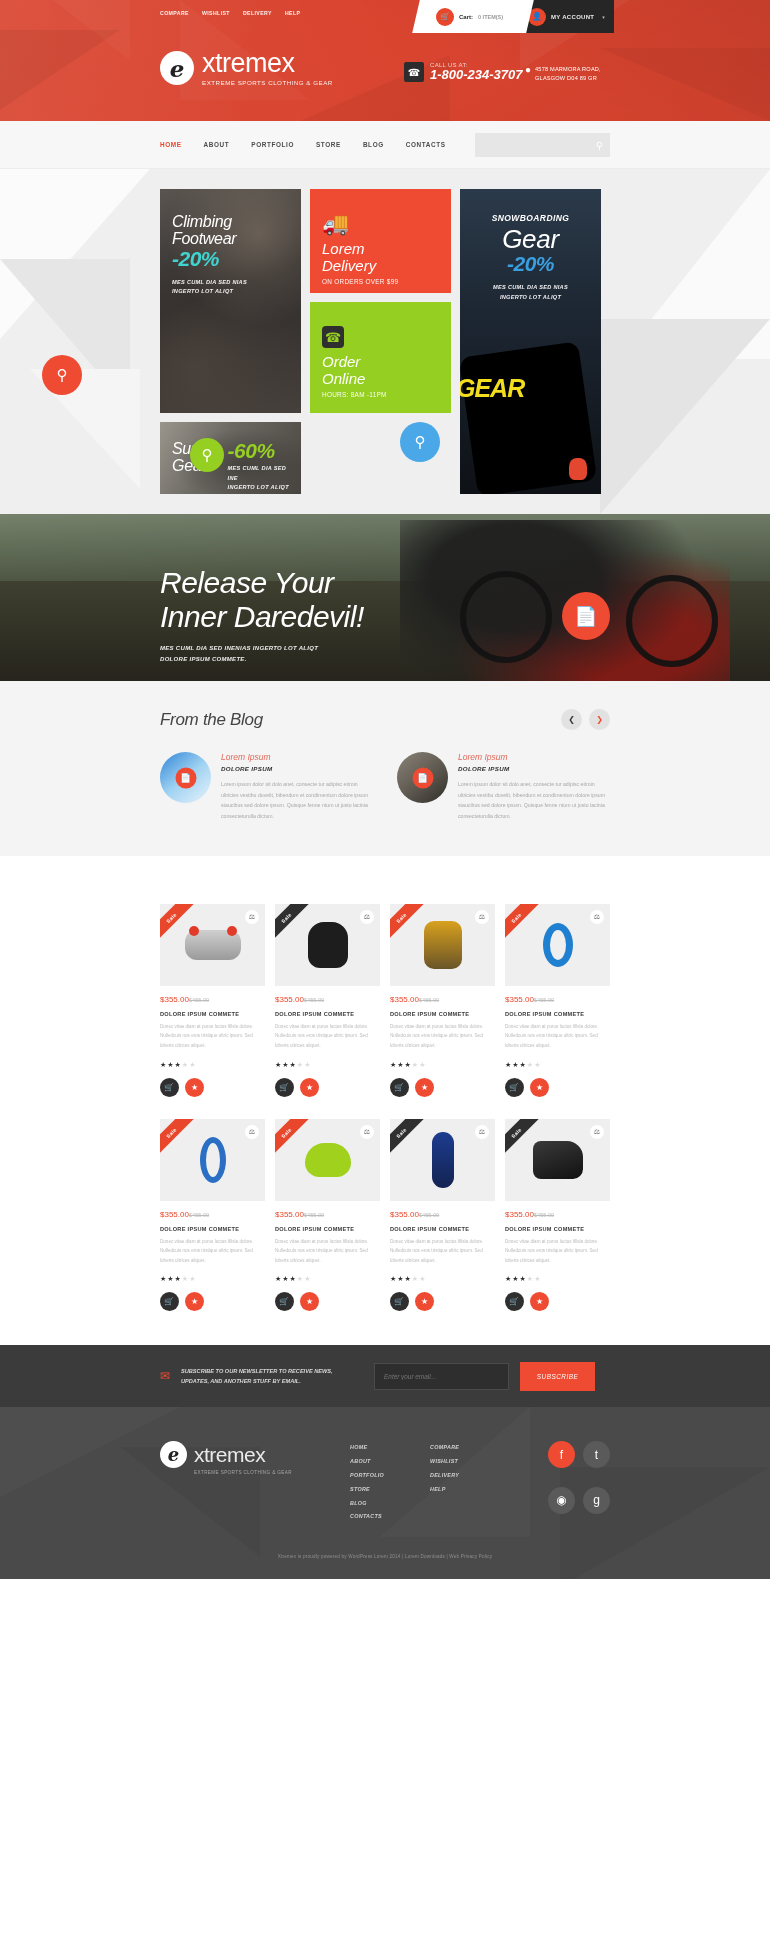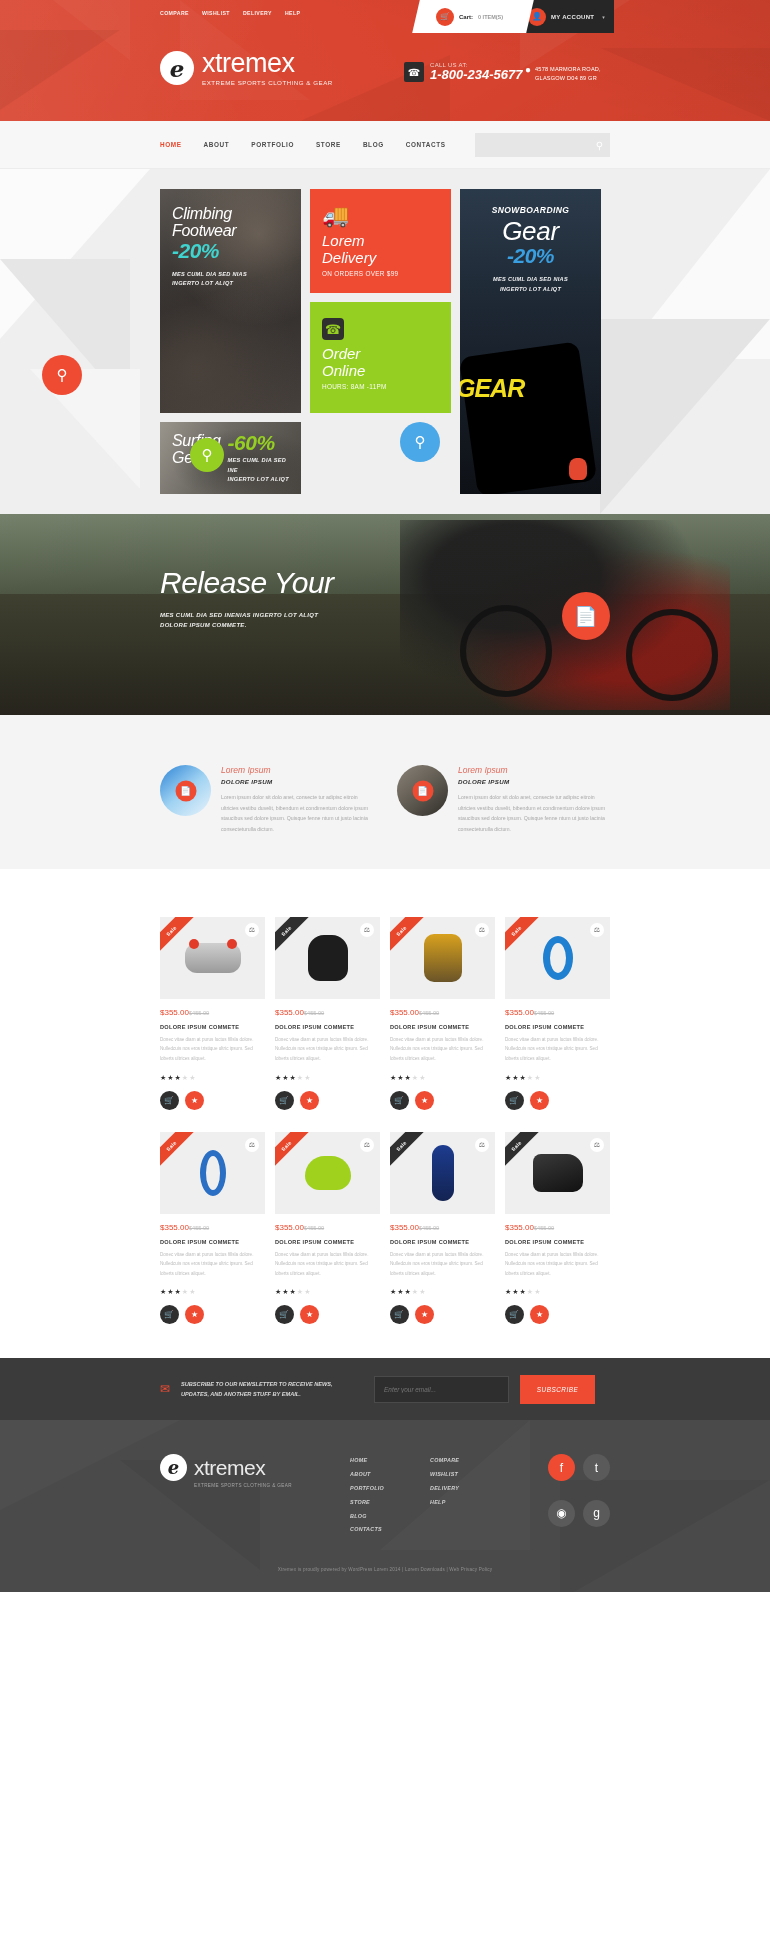--- a/index.html
+++ b/index.html
@@ -187,21 +187,21 @@
   .tile-surf::after {
     content:""; position:absolute; inset:0;
     background: radial-gradient(ellipse at 60% 60%, rgba(60,58,54,.75), transparent 60%);
   }
   .tile-free { height: 104px; background: #ef4b33; }
   .tile-order{ height: 111px; background: #95cf22; }
   .tile-snow {
     height: 305px;
     background: linear-gradient(180deg,#2b3a4a 0%, #1d2733 40%, #0e1116 100%);
   }
-  .tile-content { position:relative; z-index:3; padding: 16px 12px; }
+  .tile-content { position:relative; z-index:3; padding: 16px 12px; margin-top: 8px; }
 
   .t-head-sm { font-size: 8.5px; color:#fff; font-weight:bold; font-style:italic; letter-spacing:.4px;}
   .t-head-lg {
     font-size: 16px; color:#fff; font-weight: 300; font-style: italic;
     line-height: 1.08; letter-spacing:-.3px;
   }
   .t-off { font-size: 21px; font-weight:bold; font-style:italic; line-height:1.05; letter-spacing:-.5px;}
   .t-off.cyan { color:#3fd4cf; }
   .t-off.blue { color:#3a9fe0; }
   .t-off.green{ color:#95cf22; }
@@ -238,21 +238,21 @@
     position:absolute; left:8px; top:160px; width:120px; height:140px;
     background:#000; border-radius:12px; transform: rotate(-8deg); z-index:2;
   }
   .snow-rider {
     position:absolute; right:14px; bottom:14px; width:18px;height:22px;
     background:#ef4b33; border-radius:40% 40% 30% 30%; z-index:3; opacity:.95;
   }
 
   
   .daredevil {
-    position: relative; height: 201px; overflow:hidden;
+    position: relative; height: 167px; overflow:hidden;
     background: linear-gradient(95deg,#4e5140 0%, #3a3a2e 30%, #2a2a22 60%, #1e1c18 100%);
   }
   .dd-scene { position:absolute; inset:0; }
   .dd-sky { position:absolute; left:0; top:0; width:100%; height:44%;
     background: linear-gradient(180deg,#7d8a74 0%, #5e6a55 60%, #4a5340 100%); opacity:.85;}
   .dd-ground { position:absolute; left:0; bottom:0; width:100%; height:60%;
     background: linear-gradient(180deg,#3f4030 0%, #26241c 100%);}
   .dd-rider {
     position:absolute; right:40px; top:6px; width:330px; height:190px;
     background:
@@ -458,21 +458,21 @@
       <span class="brand-txt">
         <span class="bt-main" style="display:block">xtremex</span>
         <span class="bt-sub" style="display:block">EXTREME SPORTS CLOTHING &amp; GEAR</span>
       </span>
     </div>
 
     <div class="hd-contact">
       <span class="hd-sq">☎</span>
       <span>
         <span class="hd-callus" style="display:block">CALL US AT:</span>
-        <span class="hd-phone" style="display:block">1-800-234-5677</span>
+        <span class="hd-phone" style="display:block">1-800-234-3707</span>
       </span>
     </div>
 
     <div class="hd-addr">
       <span class="hd-pin">●</span>
       <span class="hd-addr-txt">
         <span style="display:block">4578 MARMORA ROAD,</span>
         <span style="display:block">GLASGOW D04 89 GR</span>
       </span>
     </div>
@@ -576,32 +576,44 @@
   <div class="daredevil">
     <div class="dd-scene">
       <div class="dd-sky"></div>
       <div class="dd-ground"></div>
       <div class="dd-rider"></div>
       <div class="dd-wheel dd-w1"></div>
       <div class="dd-wheel dd-w2"></div>
     </div>
     <div class="dd-text">
       <div class="dd-h">Release Your</div>
+      <div class="dd-h">Inner Daredevil!</div>
       <div class="dd-p">
         <span style="display:block">MES CUML DIA SED INENIAS INGERTO LOT ALIQT</span>
         <span style="display:block">DOLORE IPSUM COMMETE.</span>
       </div>
     </div>
     <div class="dd-btn">
       <span>📄</span>
     </div>
   </div>
 
   <div class="blog">
     <div class="blog-inner">
+      <div class="blog-head">
+        <div class="sect-title">From the Blog</div>
+        <div class="arrows">
+          <div class="arrow prev">
+            <span>❮</span>
+          </div>
+          <div class="arrow next">
+            <span>❯</span>
+          </div>
+        </div>
+      </div>
       <div class="blog-posts">
         <div class="post">
           <div class="post-thumb thumb-a">
             <span class="badge">📄</span>
           </div>
           <div class="post-body">
             <div class="post-title">Lorem Ipsum</div>
             <div class="post-sub">DOLORE IPSUM</div>
             <div class="post-text">Lorem ipsum dolor sit dolo anet, consecte tur adipisc eitroin ultricies vestibu duvelit, bibendum et condimentum dolore ipsum staucibus sed dolore ipsum. Quisque fenne ntum ut justo lacinia consecteturulla dictum.</div>
           </div>

